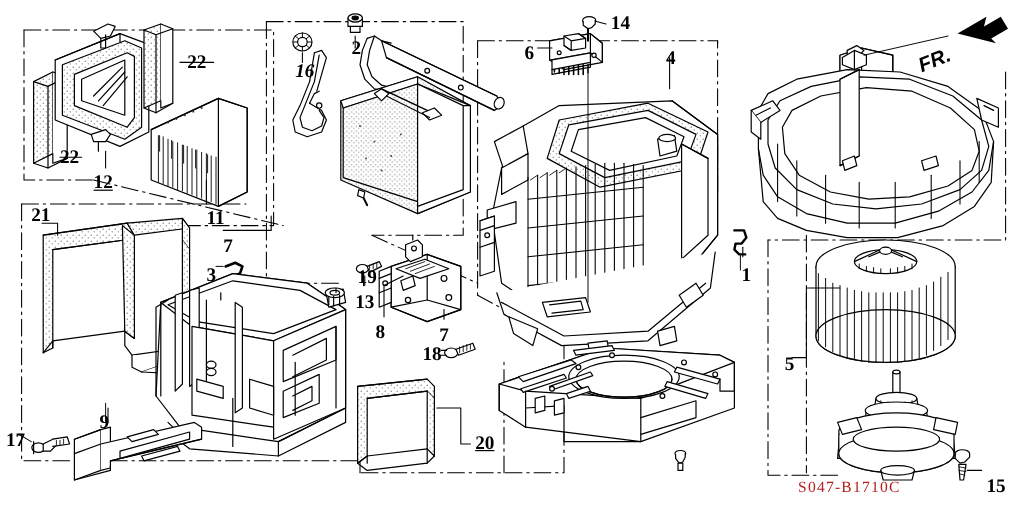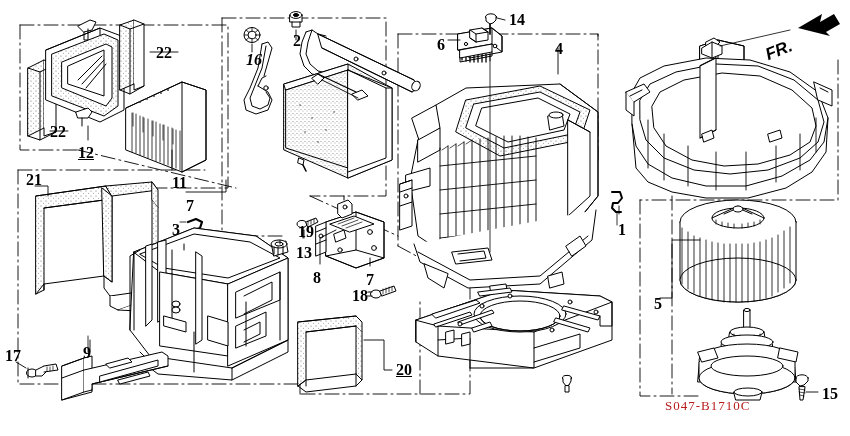--- a/index.html
+++ b/index.html
@@ -640,23 +640,23 @@
   <div class="callout c-num" style="left:654px;top:296px;">5</div>
   <div class="callout c-num" style="left:437px;top:37px;">6</div>
   <div class="callout c-num" style="left:366px;top:272px;">7</div>
   <div class="callout c-num" style="left:313px;top:270px;">8</div>
   <div class="callout c-num" style="left:83px;top:345px;">9</div>
   <div class="callout c-num" style="left:186px;top:198px;">7</div>
   <div class="callout c-num" style="left:172px;top:175px;">11</div>
   <div class="callout c-num" style="left:78px;top:145px;text-decoration:underline;">12</div>
   <div class="callout c-num" style="left:296px;top:245px;">13</div>
   <div class="callout c-num" style="left:509px;top:12px;">14</div>
-  <div class="callout c-num" style="left:822px;top:386px;text-align:center;">15</div>
+  <div class="callout c-num" style="left:822px;top:398px;text-align:center;">15</div>
   <div class="callout c-num" style="left:246px;top:52px;font-style:italic;">16</div>
-  <div class="callout c-num" style="left:5px;top:348px;">17</div>
+  <div class="callout c-num" style="left:5px;top:360px;">17</div>
   <div class="callout c-num" style="left:352px;top:288px;">18</div>
   <div class="callout c-num" style="left:272px;top:224px;margin-left:26px;">19</div>
   <div class="callout c-num" style="left:396px;top:362px;text-decoration:underline;">20</div>
   <div class="callout c-num" style="left:26px;top:172px;">21</div>
   <div class="callout c-num" style="left:156px;top:45px;">22</div>
   <div class="callout c-num" style="left:50px;top:124px;">22</div>
 
   <div class="fr-label" style="left:770px;top:45px;">FR.</div>
 
   <div class="partcode" style="left:665px;top:398px;">S047-B1710C</div>

